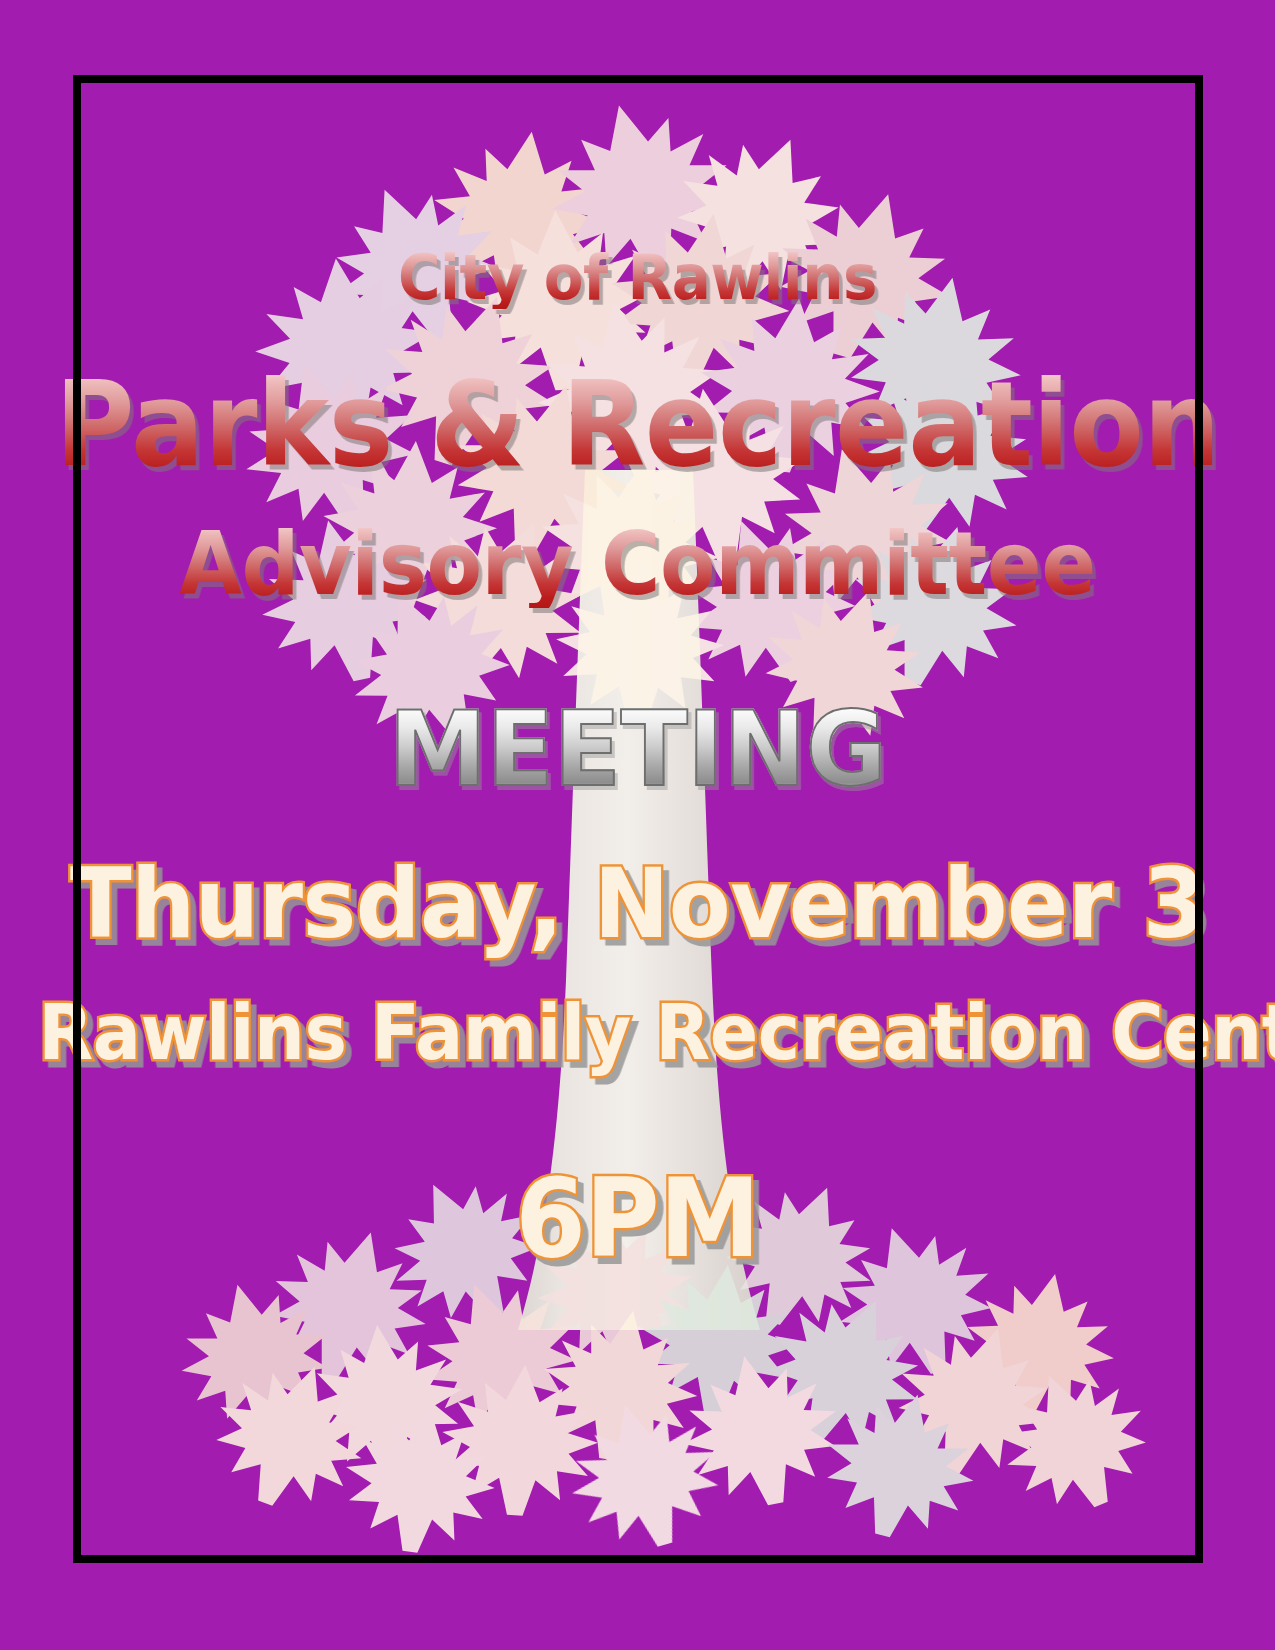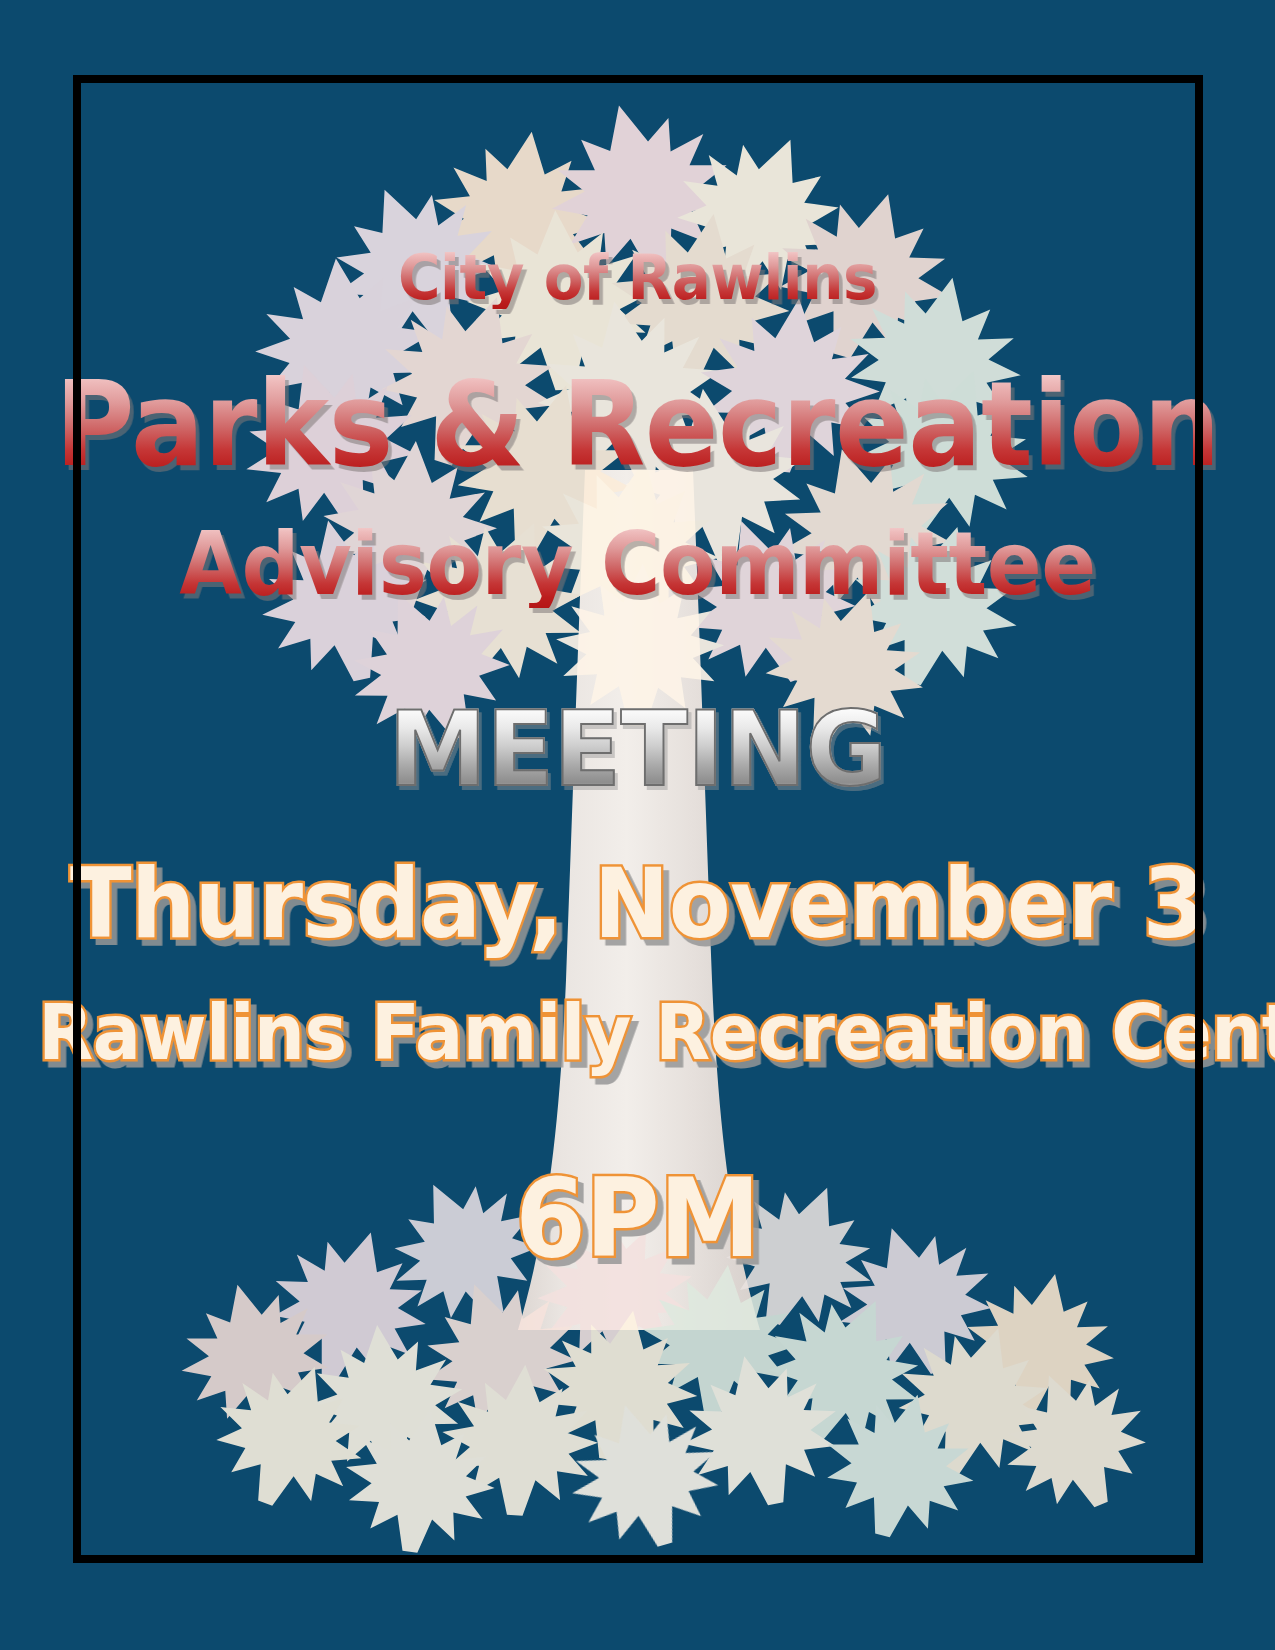--- a/index.html
+++ b/index.html
@@ -9,21 +9,21 @@
     background: #ffffff;
   }
   body {
     font-family: "Liberation Sans", sans-serif;
   }
 
   .poster {
     position: relative;
     width: 1275px;
     height: 1650px;
-    background: #0c4a6e;
+    background: #a21caf;
     overflow: hidden;
   }
 
   
   .frame {
     position: absolute;
     left: 73px;
     top: 75px;
     width: 1130px;
     height: 1488px;

